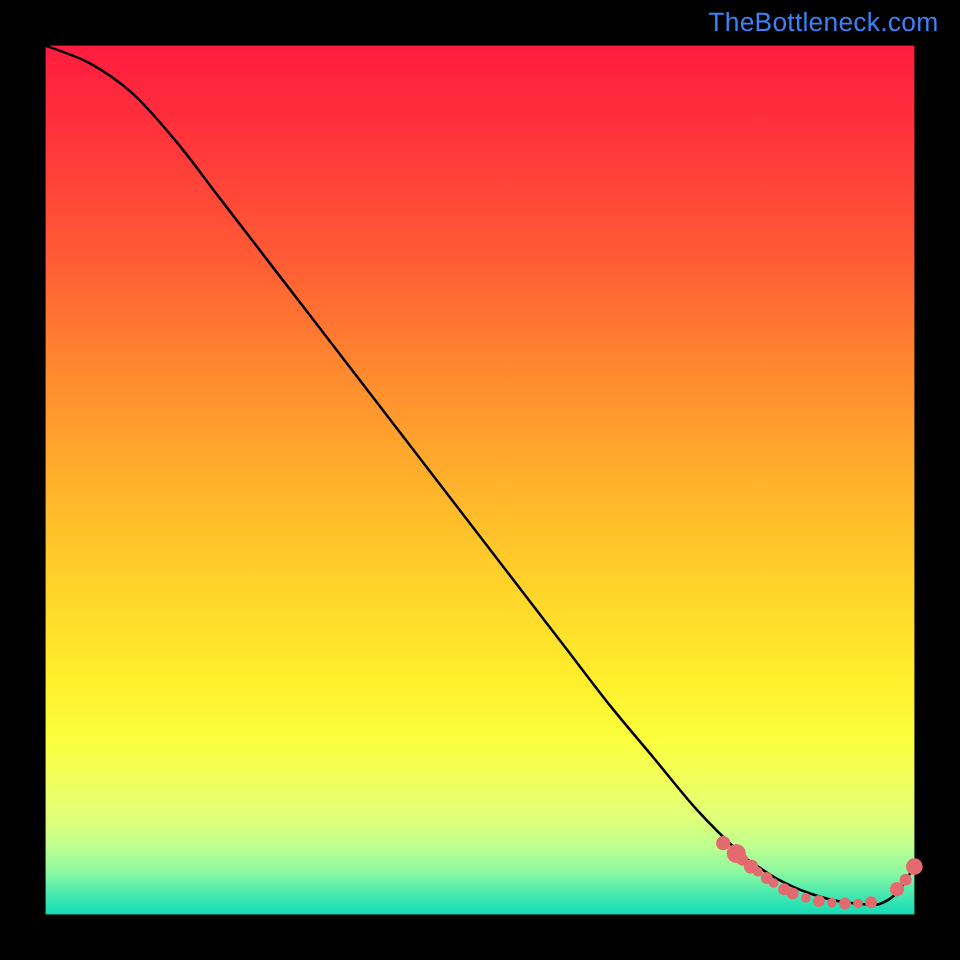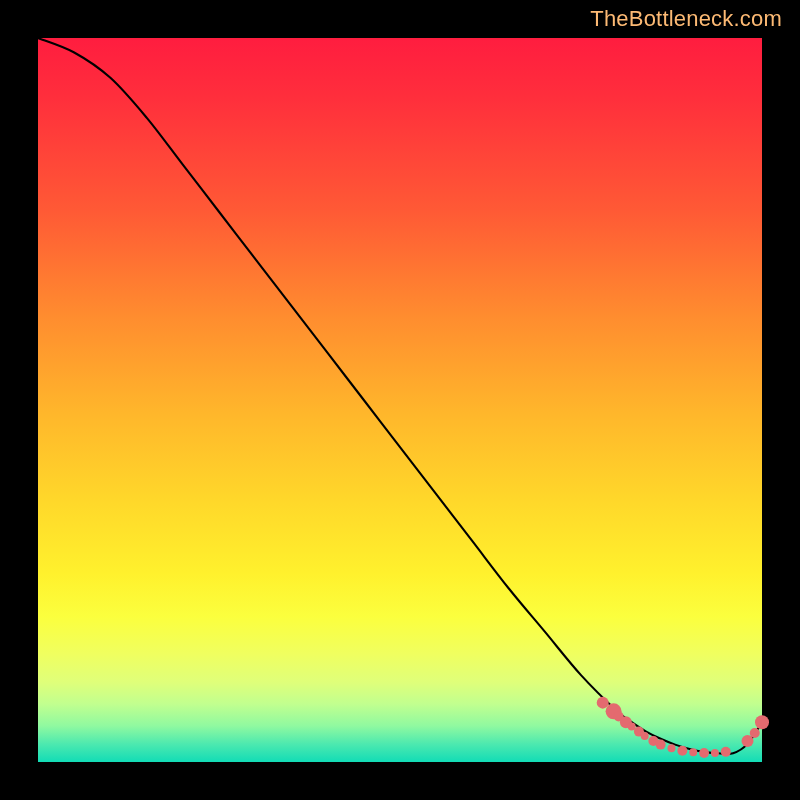--- a/index.html
+++ b/index.html
@@ -50,21 +50,21 @@
     position: absolute;
     inset: 0;
     width: 100%;
     height: 100%;
     overflow: visible;
   }
   .watermark {
     position: absolute;
     top: 6px;
     right: 18px;
-    color: #fdba74;
+    color: #3b82f6;
     font-size: 22px;
     font-weight: 400;
     letter-spacing: 0.2px;
   }
 </style>
 </head>
 <body>
 
 <div class="frame">
   <div class="watermark">TheBottleneck.com</div>

